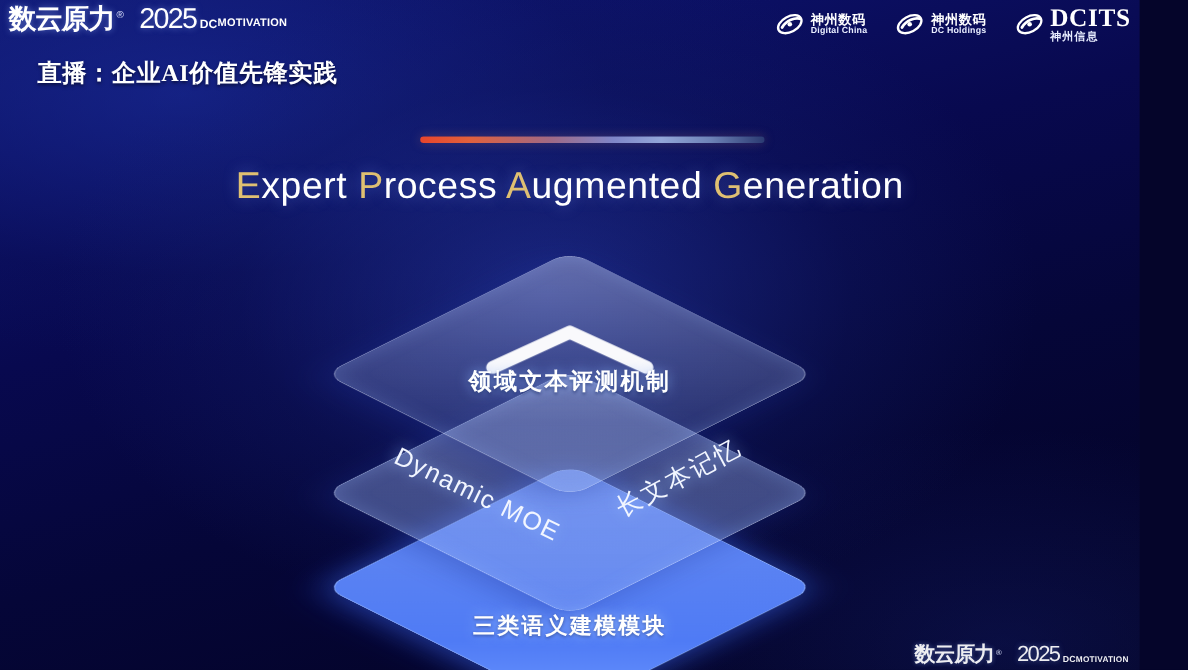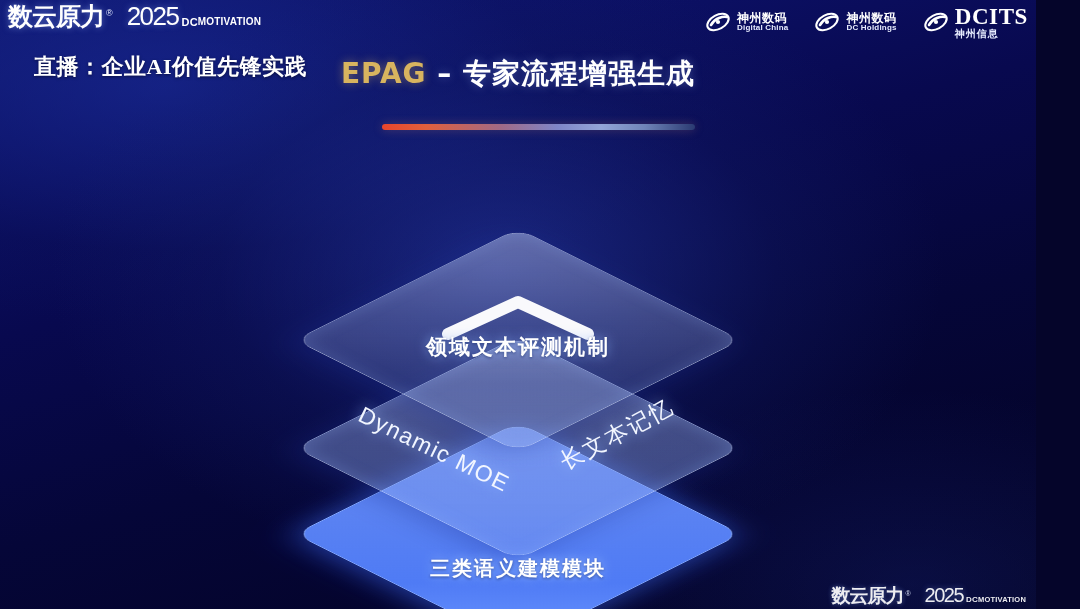--- a/index.html
+++ b/index.html
@@ -232,26 +232,26 @@
         </svg>
       </span>
       <span class="plogo-txt">
         <span class="plogo-cn big">DCITS</span>
         <span class="plogo-en cnsub">神州信息</span>
       </span>
     </div>
 
   </div>
 
-  <div class="title-main">
-    <span class="epag">EPAG</span><span class="cn"> – </span><span class="cn">专家流程增强生成</span>
-  </div>
 
   <div class="accent-rule"></div>
 
+  <div class="subtitle-en">
+    <span class="cap">E</span><span>xpert </span><span class="cap">P</span><span>rocess </span><span class="cap">A</span><span>ugmented </span><span class="cap">G</span><span>eneration</span>
+  </div>
 
   <div class="stack">
     <div class="plate plate-bot iso"></div>
     <div class="plate plate-mid iso"></div>
     <div class="plate plate-top iso"></div>
   </div>
 
   <span class="chevron">
     <svg viewBox="0 0 160 48" width="160" height="48" aria-hidden="true">
       <path d="M10 42 L80 10 L150 42" fill="none" stroke="#ffffff" stroke-width="12" stroke-linecap="round" stroke-linejoin="round" opacity="0.97"></path>

